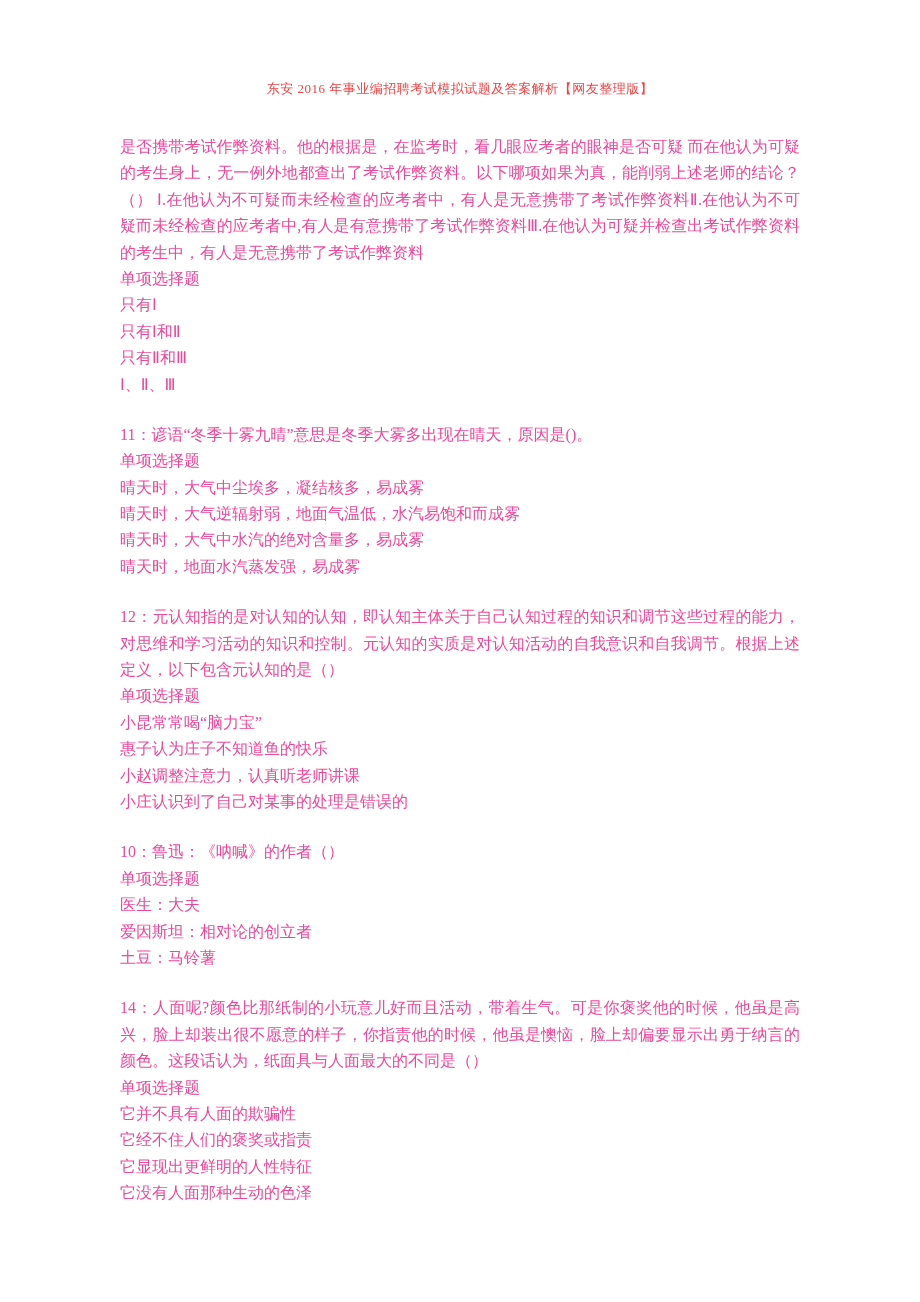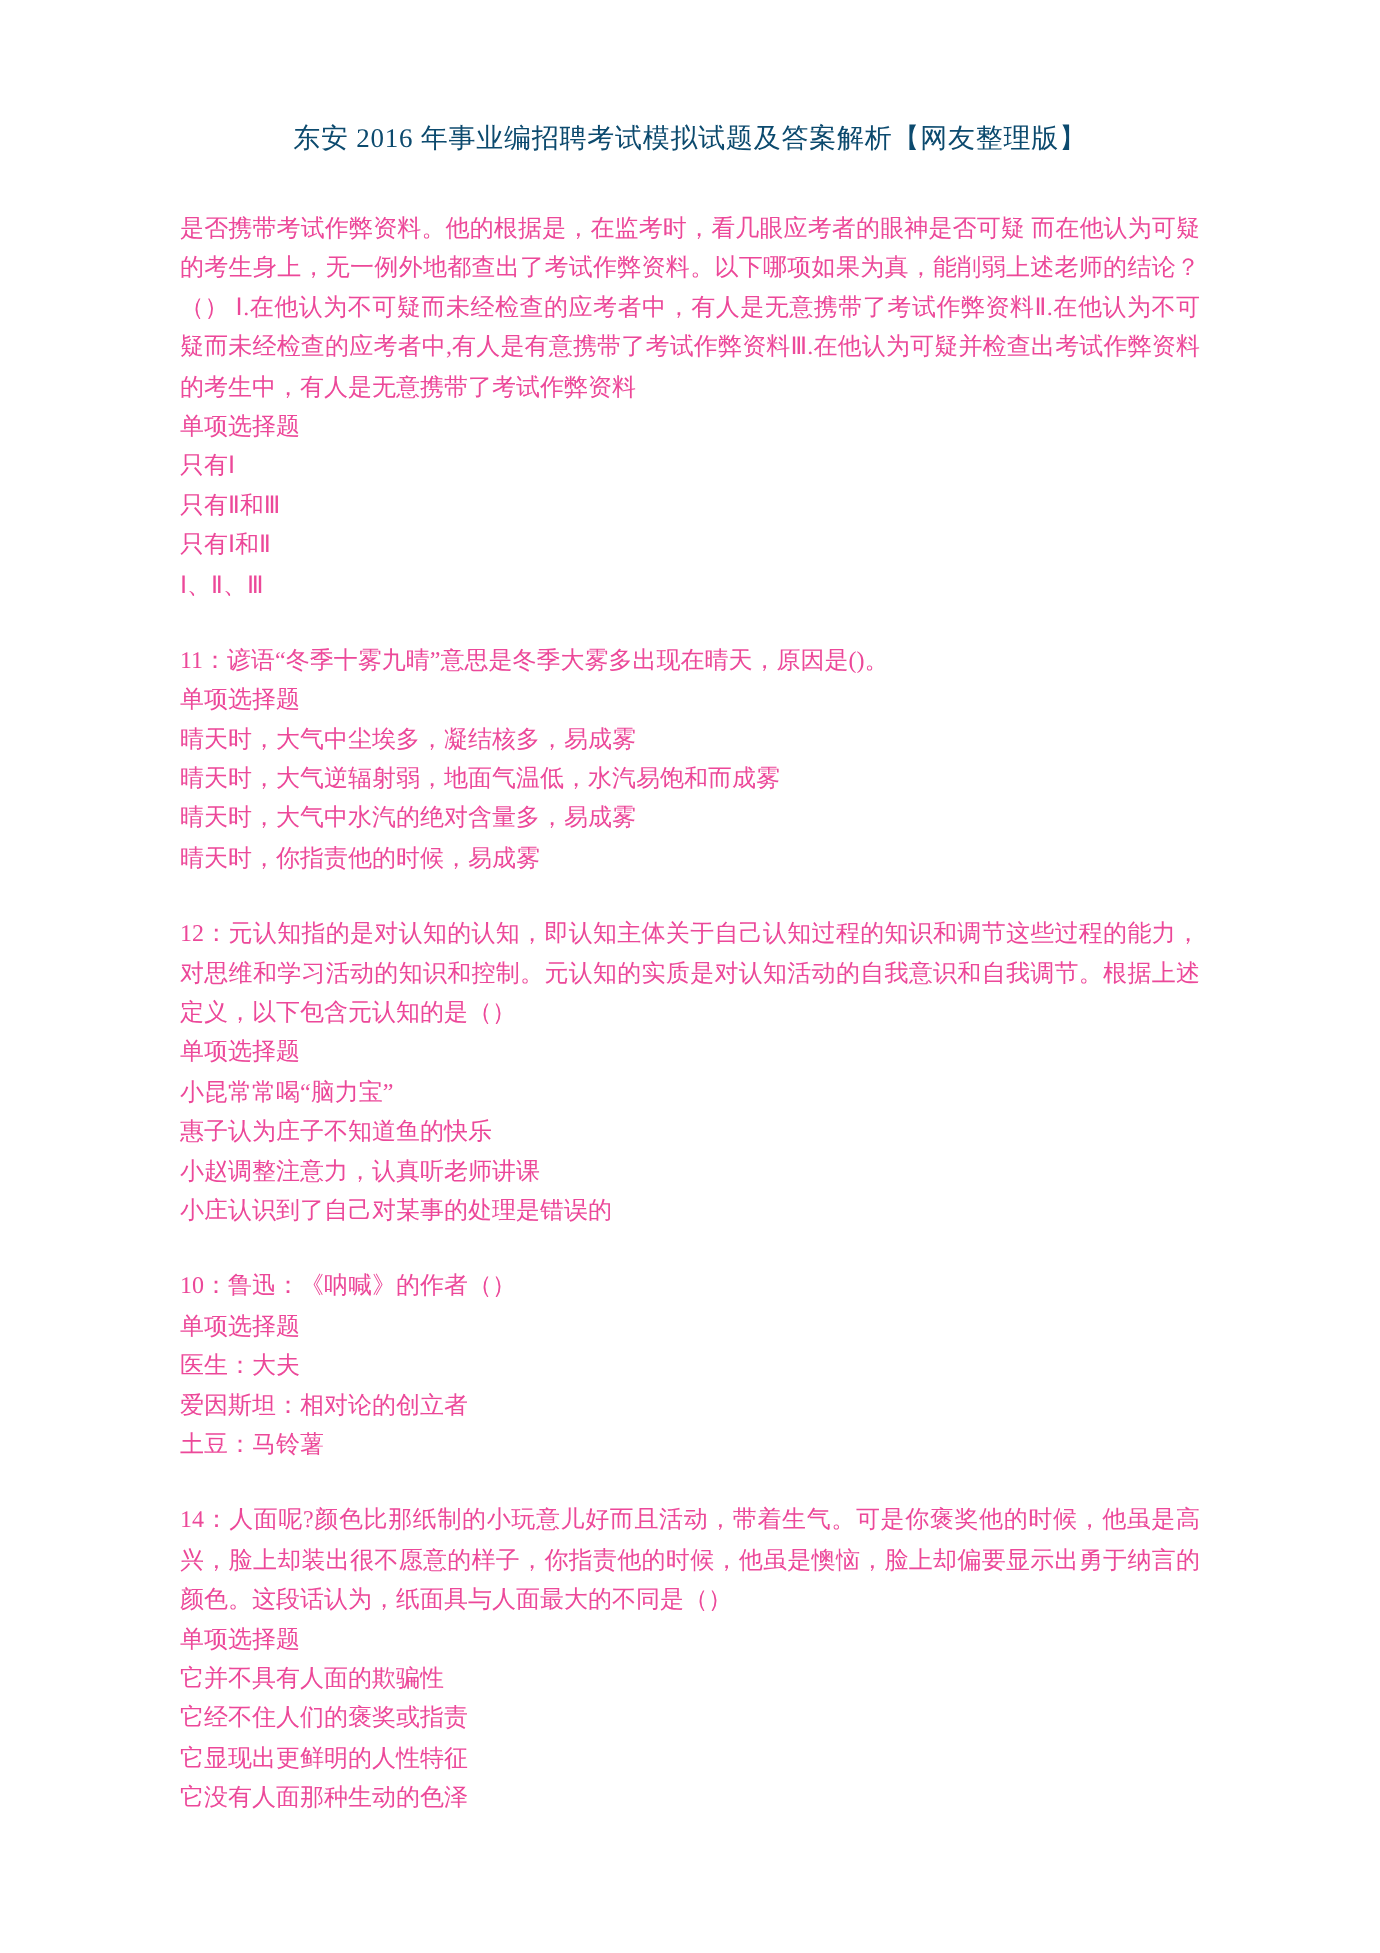--- a/index.html
+++ b/index.html
@@ -11,22 +11,22 @@
   }
   .page {
     width: 920px;
     min-height: 1302px;
     padding: 80px 120px 60px 120px;
     box-sizing: border-box;
     position: relative;
   }
   .header {
     text-align: center;
-    font-size: 18px;
-    color: #0c4a6e;
+    font-size: 13px;
+    color: #ef4444;
     font-family: "SimSun", "宋体", serif;
     margin-bottom: 36px;
     letter-spacing: 0.5px;
   }
   .content {
     font-size: 16px;
     color: #ec4899;
     line-height: 1.65;
     text-align: justify;
   }
@@ -43,32 +43,32 @@
 <div class="page">
 
   <div class="header">东安 2016 年事业编招聘考试模拟试题及答案解析【网友整理版】</div>
 
   <div class="content">
 
     <div class="block">
       <span class="line">是否携带考试作弊资料。他的根据是，在监考时，看几眼应考者的眼神是否可疑 而在他认为可疑的考生身上，无一例外地都查出了考试作弊资料。以下哪项如果为真，能削弱上述老师的结论？（） Ⅰ.在他认为不可疑而未经检查的应考者中，有人是无意携带了考试作弊资料Ⅱ.在他认为不可疑而未经检查的应考者中,有人是有意携带了考试作弊资料Ⅲ.在他认为可疑并检查出考试作弊资料的考生中，有人是无意携带了考试作弊资料</span>
       <span class="line">单项选择题</span>
       <span class="line">只有Ⅰ</span>
+      <span class="line">只有Ⅰ和Ⅱ</span>
       <span class="line">只有Ⅱ和Ⅲ</span>
-      <span class="line">只有Ⅰ和Ⅱ</span>
       <span class="line">Ⅰ、Ⅱ、Ⅲ</span>
     </div>
 
     <div class="block">
       <span class="line">11：谚语“冬季十雾九晴”意思是冬季大雾多出现在晴天，原因是()。</span>
       <span class="line">单项选择题</span>
       <span class="line">晴天时，大气中尘埃多，凝结核多，易成雾</span>
       <span class="line">晴天时，大气逆辐射弱，地面气温低，水汽易饱和而成雾</span>
       <span class="line">晴天时，大气中水汽的绝对含量多，易成雾</span>
-      <span class="line">晴天时，你指责他的时候，易成雾</span>
+      <span class="line">晴天时，地面水汽蒸发强，易成雾</span>
     </div>
 
     <div class="block">
       <span class="line">12：元认知指的是对认知的认知，即认知主体关于自己认知过程的知识和调节这些过程的能力，对思维和学习活动的知识和控制。元认知的实质是对认知活动的自我意识和自我调节。根据上述定义，以下包含元认知的是（）</span>
       <span class="line">单项选择题</span>
       <span class="line">小昆常常喝“脑力宝”</span>
       <span class="line">惠子认为庄子不知道鱼的快乐</span>
       <span class="line">小赵调整注意力，认真听老师讲课</span>
       <span class="line">小庄认识到了自己对某事的处理是错误的</span>
     </div>

